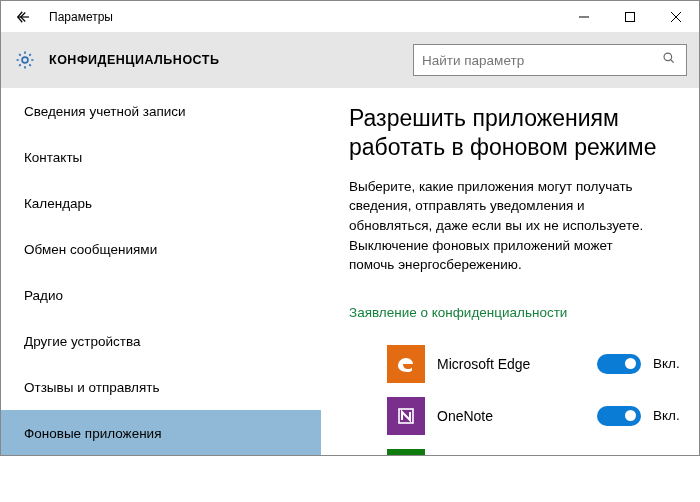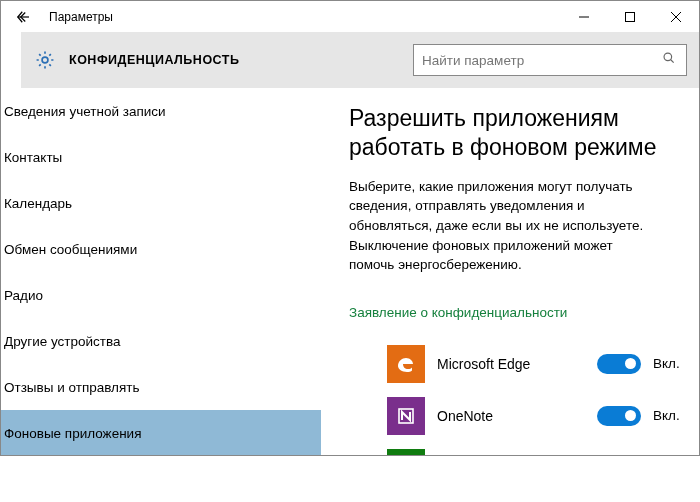--- a/index.html
+++ b/index.html
@@ -4,30 +4,30 @@
 <style>
   * { box-sizing: border-box; margin: 0; padding: 0; }
   html, body { width: 700px; height: 502px; overflow: hidden; font-family: "Segoe UI", Tahoma, sans-serif; background: #fff; color: #000; }
   .window { width: 700px; height: 456px; display: flex; flex-direction: column; border: 1px solid #888; }
   .titlebar { height: 31px; background: #fff; display: flex; align-items: center; }
   .tb-back { width: 44px; height: 31px; display: flex; align-items: center; justify-content: center; }
   .tb-title { flex: 0 0 auto; font-size: 12px; padding-left: 4px; }
   .tb-spacer { flex: 1; }
   .tb-btn { width: 46px; height: 31px; display: flex; align-items: center; justify-content: center; }
   .tb-btn svg { display: block; }
-  .header { height: 56px; background: #e6e6e6; display: flex; align-items: center; padding: 0 12px 0 12px; margin-left: 20px; }
+  .header { height: 56px; background: #e6e6e6; display: flex; align-items: center; padding: 0 12px 0 12px; }
   .header-gear { width: 24px; height: 24px; color: #2b6fb5; margin-right: 12px; display:flex; align-items:center; justify-content:center;}
   .header-title { font-size: 12.5px; letter-spacing: 0.5px; font-weight: 600; }
   .header-spacer { flex: 1; }
   .search { width: 274px; height: 32px; border: 1px solid #888; background: #fff; display: flex; align-items: center; padding: 0 8px; }
   .search input { flex: 1; border: none; outline: none; font-size: 13.5px; color: #666; background: transparent; }
   .search .sicon { width: 16px; color: #666; }
   .body { flex: 1; display: flex; min-height: 0; }
   .sidebar { width: 320px; background: #fff; overflow: hidden; }
-  .sidebar-item { height: 46px; display: flex; align-items: center; padding-left: 3px; font-size: 13.5px; color: #000; }
+  .sidebar-item { height: 46px; display: flex; align-items: center; padding-left: 23px; font-size: 13.5px; color: #000; }
   .sidebar-item.active { background: #8fb9d6; }
   .content { flex: 1; padding: 0 12px 0 28px; overflow: hidden; }
   .content h1 { font-size: 23px; font-weight: 400; line-height: 1.28; margin: 16px 0 14px 0; }
   .content p.desc { font-size: 13.5px; line-height: 1.45; margin-bottom: 28px; max-width: 310px; }
   .content a.link { font-size: 13.5px; color: #15803d; text-decoration: none; display: inline-block; margin-bottom: 18px; }
   .app-row { display: flex; align-items: center; height: 52px; gap: 12px; margin-left: 38px; }
   .app-icon { width: 38px; height: 38px; display: flex; align-items: center; justify-content: center; color: #fff; font-weight: 600; font-size: 20px; flex: 0 0 38px; }
   .app-name { flex: 1; font-size: 14px; }
   .toggle { width: 44px; height: 20px; border-radius: 10px; background: #0a7cd5; position: relative; flex: 0 0 44px; }
   .toggle::after { content: ""; position: absolute; width: 11px; height: 11px; background: #fff; border-radius: 50%; top: 4.5px; right: 5px; }

